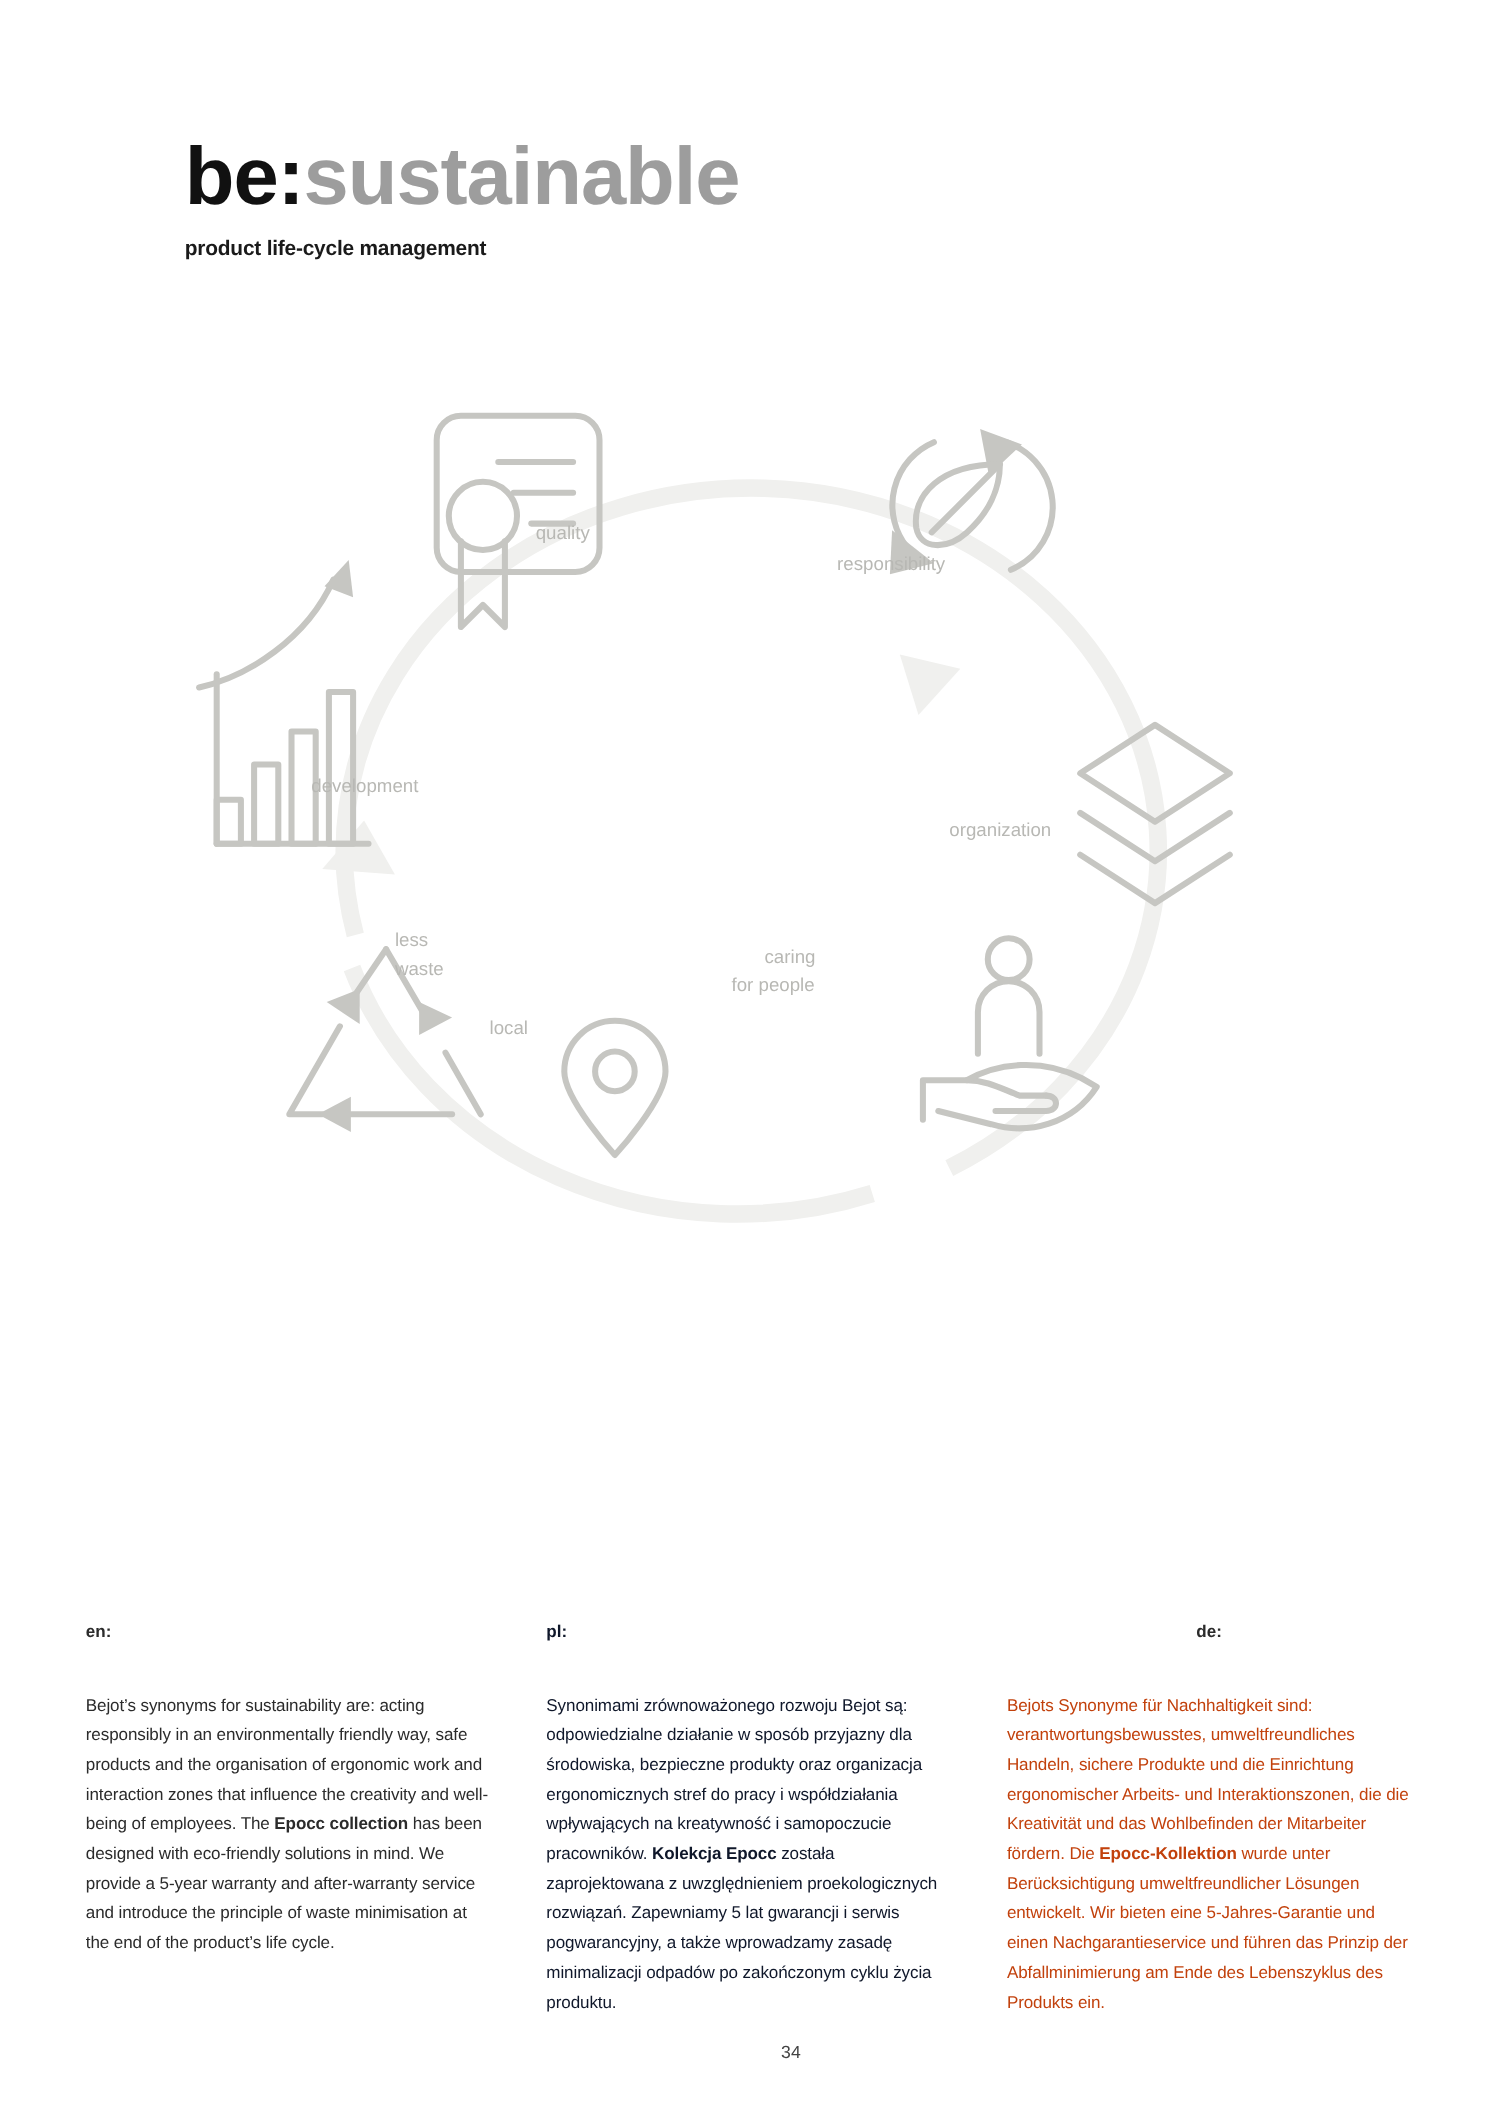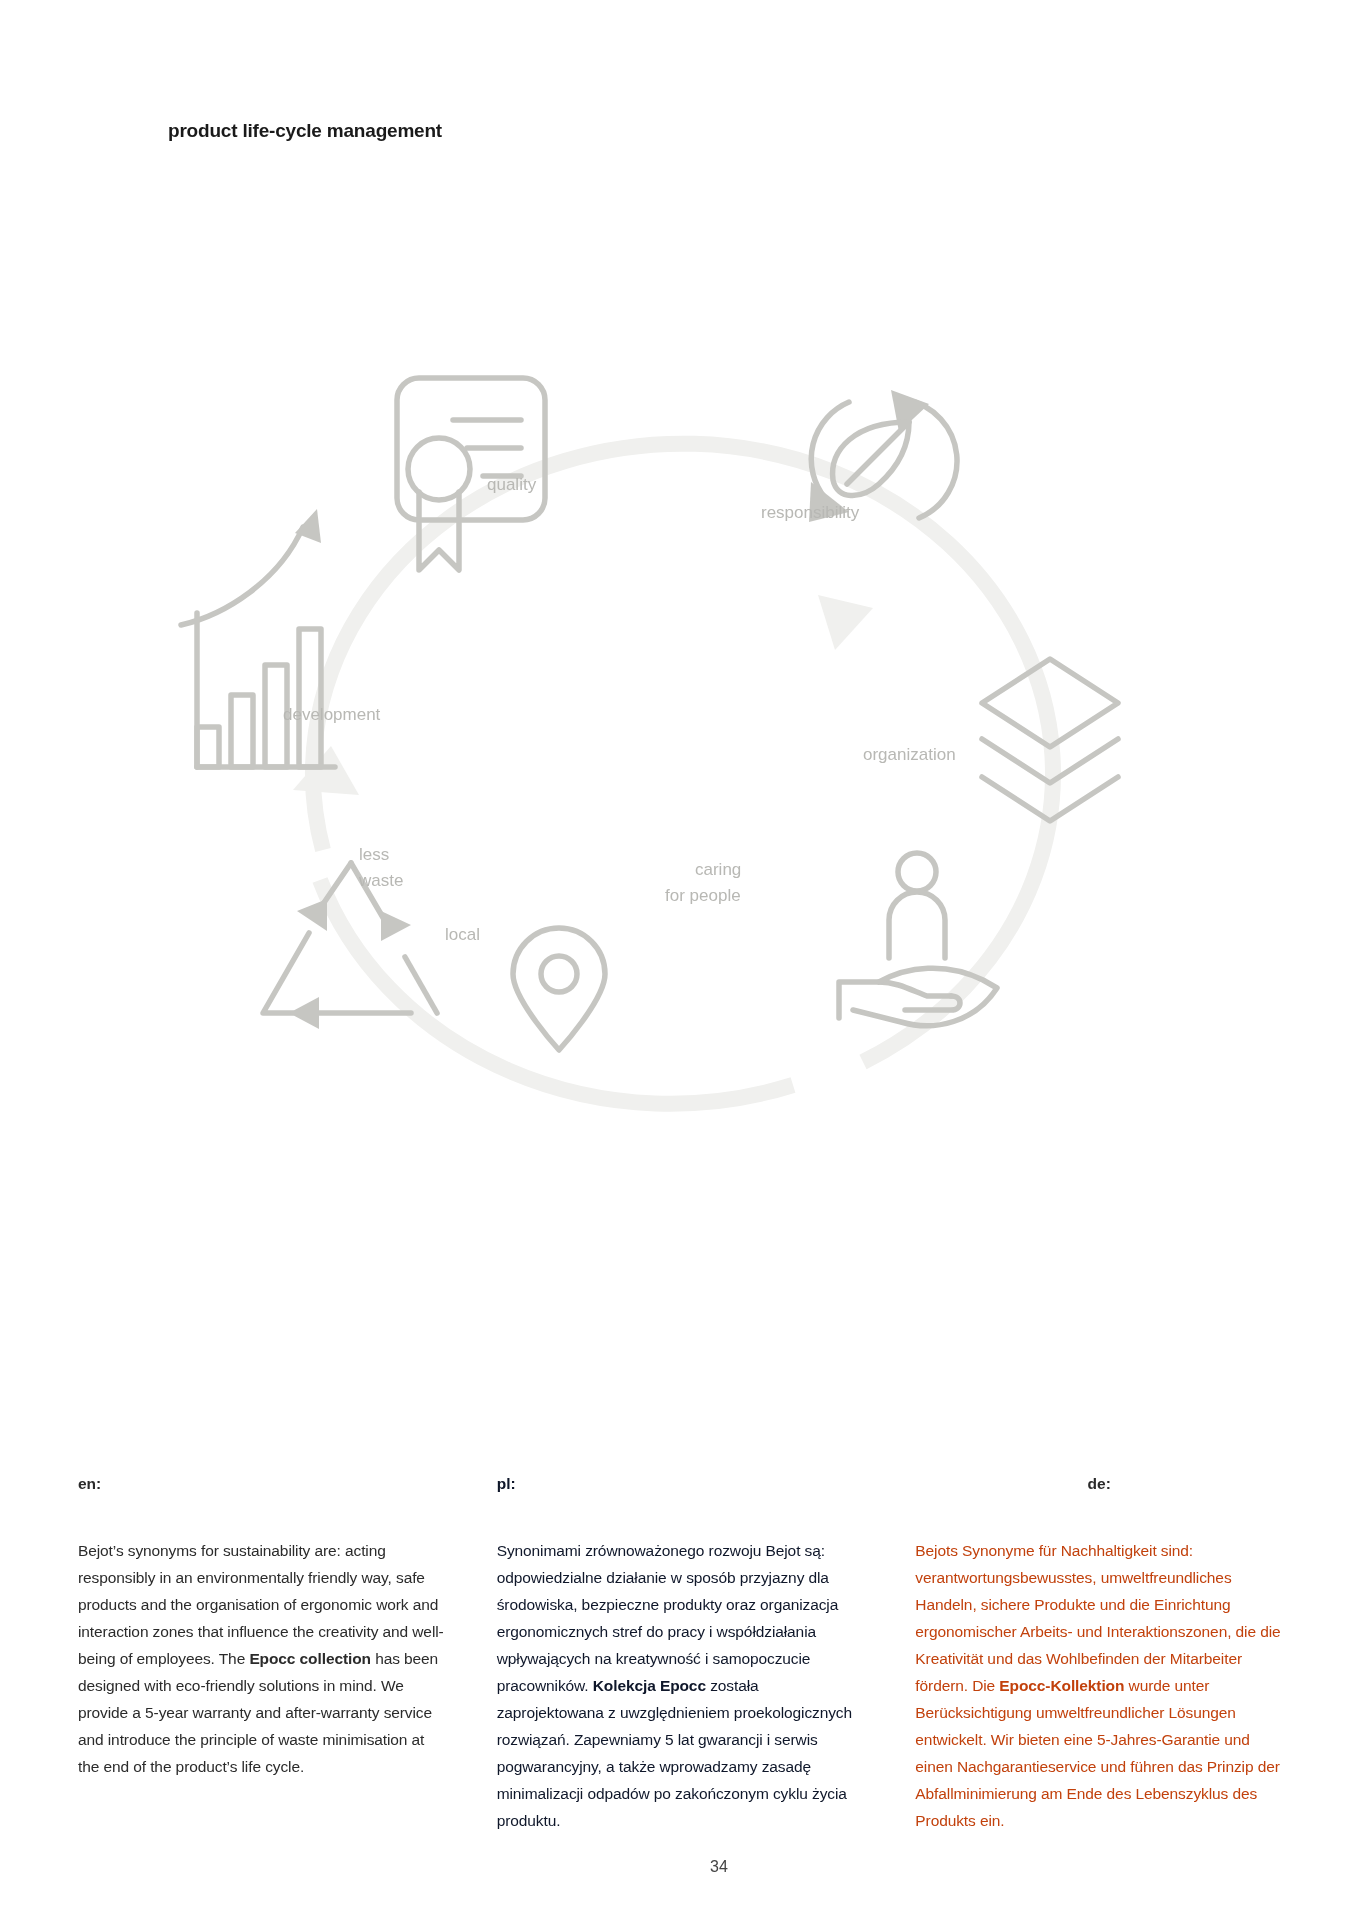--- a/index.html
+++ b/index.html
@@ -26,20 +26,21 @@
   #logo {
     font-size: 74px;
     line-height: 80px;
     font-weight: 700;
     letter-spacing: -1px;
     white-space: nowrap;
   }
   #logo .be   { color: #111111; }
   #logo .sus  { color: #9d9d9d; }
   #subtitle {
+    margin-top: 16px;
     font-size: 19px;
     font-weight: 700;
     letter-spacing: -0.2px;
     color: #1a1a1a;
   }
 
   
   #diagram {
     position: absolute;
     left: 163px;
@@ -99,20 +100,23 @@
     text-align: center;
     font-size: 16px;
     color: #444444;
     padding-left: 40px;
   }
 </style>
 </head>
 <body>
 
 <div id="header">
+  <div id="logo">
+    <span class="be">be:</span><span class="sus">sustainable</span>
+  </div>
   <div id="subtitle">product life-cycle management</div>
 </div>
 
 <div id="diagram">
   <svg viewBox="0 0 1060 790" xmlns="http://www.w3.org/2000/svg" aria-hidden="true">
 
     <g>
 
       <path class="ring" d="M 160 500
                             A 370 330 0 1 1 700 712"></path>

